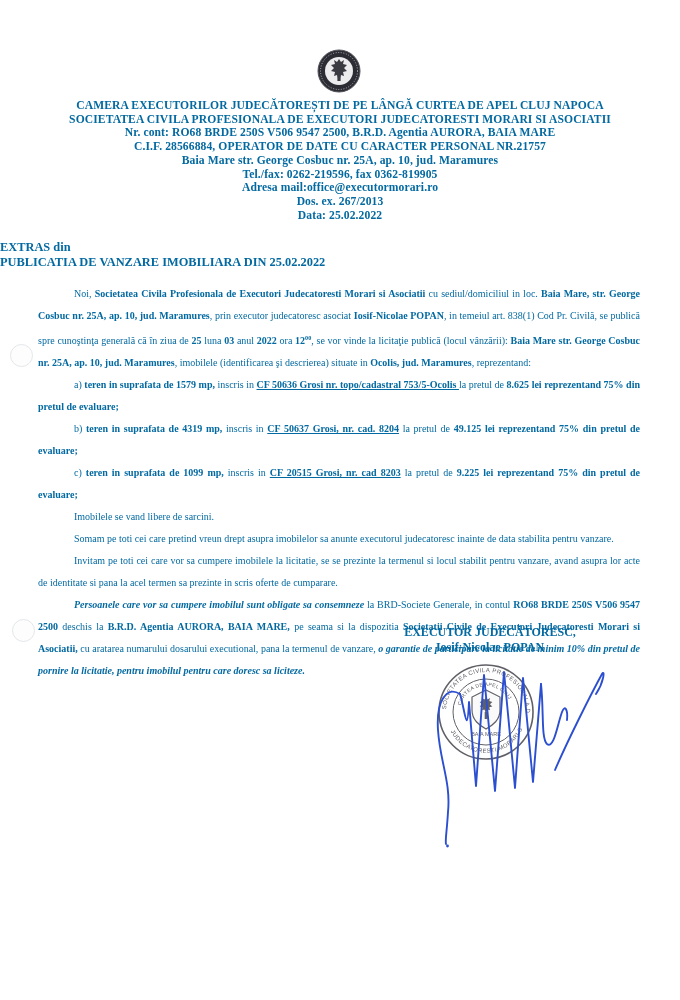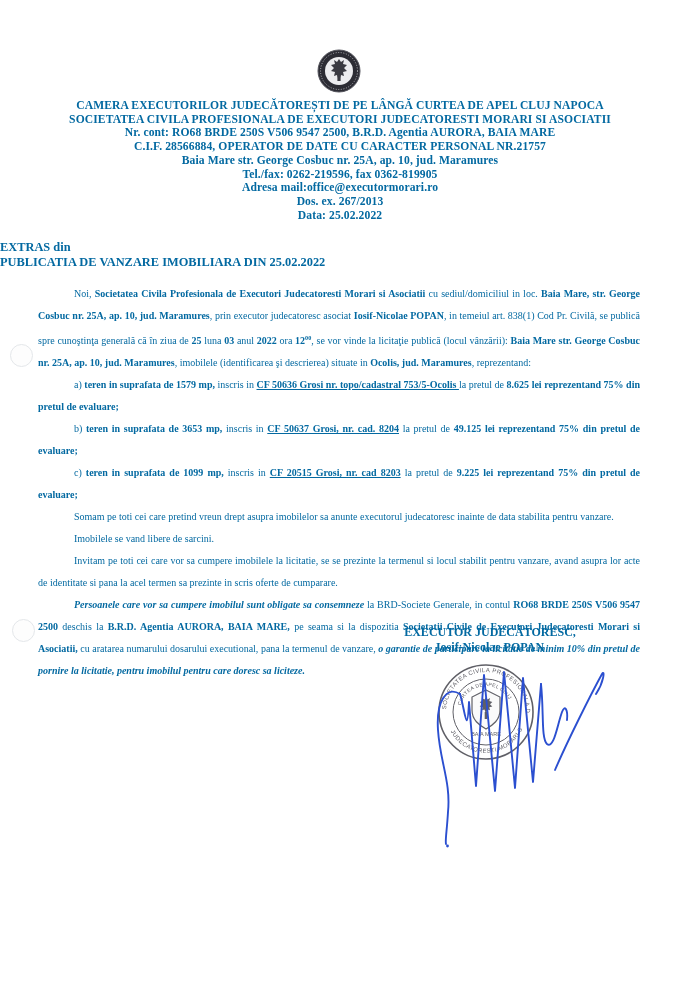--- a/index.html
+++ b/index.html
@@ -81,24 +81,24 @@
     </div>
 
   <div class="doc-title">
     <div>EXTRAS din</div>
     <div>PUBLICATIA DE VANZARE IMOBILIARA DIN 25.02.2022</div>
   </div>
 
   <div class="doc-body" id="doc-body">
       <p><span>Noi, </span><span style="font-weight: bold;">Societatea Civila Profesionala de Executori Judecatoresti Morari si Asociatii</span><span> cu sediul/domiciliul in loc. </span><span style="font-weight: bold;">Baia Mare, str. George Cosbuc nr. 25A, ap. 10, jud. Maramures</span><span>, prin executor judecatoresc asociat </span><span style="font-weight: bold;">Iosif-Nicolae POPAN</span><span>, in temeiul art. 838(1) Cod Pr. Civilă, se publică spre cunoştinţa generală că în ziua de </span><span style="font-weight: bold;">25</span><span> luna </span><span style="font-weight: bold;">03</span><span> anul </span><span style="font-weight: bold;">2022</span><span> ora </span><span style="font-weight: bold;">12</span><sup style="font-weight: bold;">00</sup><span>, se vor vinde la licitaţie publică (locul vânzării): </span><span style="font-weight: bold;">Baia Mare str. George Cosbuc nr. 25A, ap. 10, jud. Maramures</span><span>, imobilele (identificarea şi descrierea) situate in </span><span style="font-weight: bold;">Ocolis, jud. Maramures</span><span>, reprezentand:</span></p>
       <p><span>a)  </span><span style="font-weight: bold;">teren in suprafata de 1579 mp,</span><span> inscris in </span><span style="font-weight: bold; text-decoration: underline;">CF 50636 Grosi nr. topo/cadastral 753/5-Ocolis </span><span> la pretul de </span><span style="font-weight: bold;">8.625 lei reprezentand 75% din  pretul de evaluare;</span></p>
-      <p><span>b)  </span><span style="font-weight: bold;">teren in suprafata de 3653 mp,</span><span> inscris in </span><span style="font-weight: bold; text-decoration: underline;">CF 50637 Grosi, nr. cad. 8204</span><span> la pretul de </span><span style="font-weight: bold;">49.125 lei reprezentand 75% din pretul de evaluare;</span></p>
+      <p><span>b)  </span><span style="font-weight: bold;">teren in suprafata de 4319 mp,</span><span> inscris in </span><span style="font-weight: bold; text-decoration: underline;">CF 50637 Grosi, nr. cad. 8204</span><span> la pretul de </span><span style="font-weight: bold;">49.125 lei reprezentand 75% din pretul de evaluare;</span></p>
       <p><span>c)  </span><span style="font-weight: bold;">teren in suprafata de 1099 mp,</span><span> inscris in </span><span style="font-weight: bold; text-decoration: underline;">CF 20515 Grosi, nr. cad 8203</span><span> la pretul de </span><span style="font-weight: bold;">9.225 lei reprezentand 75% din pretul de evaluare;</span></p>
+      <p><span>Imobilele se vand libere de sarcini.</span></p>
       <p><span>Somam pe toti cei care pretind vreun drept asupra imobilelor sa anunte executorul judecatoresc inainte de data stabilita pentru vanzare.</span></p>
-      <p><span>Imobilele se vand libere de sarcini.</span></p>
       <p><span>Invitam pe toti cei care vor sa cumpere imobilele la licitatie, se se prezinte la termenul si locul stabilit pentru vanzare, avand asupra lor acte de identitate si pana la acel termen sa prezinte in scris oferte de cumparare.</span></p>
       <p><span style="font-weight: bold; font-style: italic;">Persoanele care vor sa cumpere imobilul sunt obligate sa consemneze</span><span> la BRD-Societe Generale, in contul </span><span style="font-weight: bold;">RO68 BRDE 250S V506 9547 2500</span><span>  deschis la </span><span style="font-weight: bold;">B.R.D. Agentia AURORA, BAIA MARE,</span><span> pe seama si la dispozitia </span><span style="font-weight: bold;">Societatii Civile de Executori Judecatoresti Morari si Asociatii,</span><span> cu aratarea numarului dosarului executional, pana la termenul de vanzare, </span><span style="font-weight: bold; font-style: italic;">o garantie de participare la licitatie de minim 10% din pretul de pornire la licitatie, pentru imobilul pentru care doresc sa liciteze.</span></p>
     </div>
 
   <div class="sig-block">
     <div>EXECUTOR JUDECĂTORESC,</div>
     <div>Iosif-Nicolae POPAN</div>
   </div>
 
   <div class="stamp-sig">

